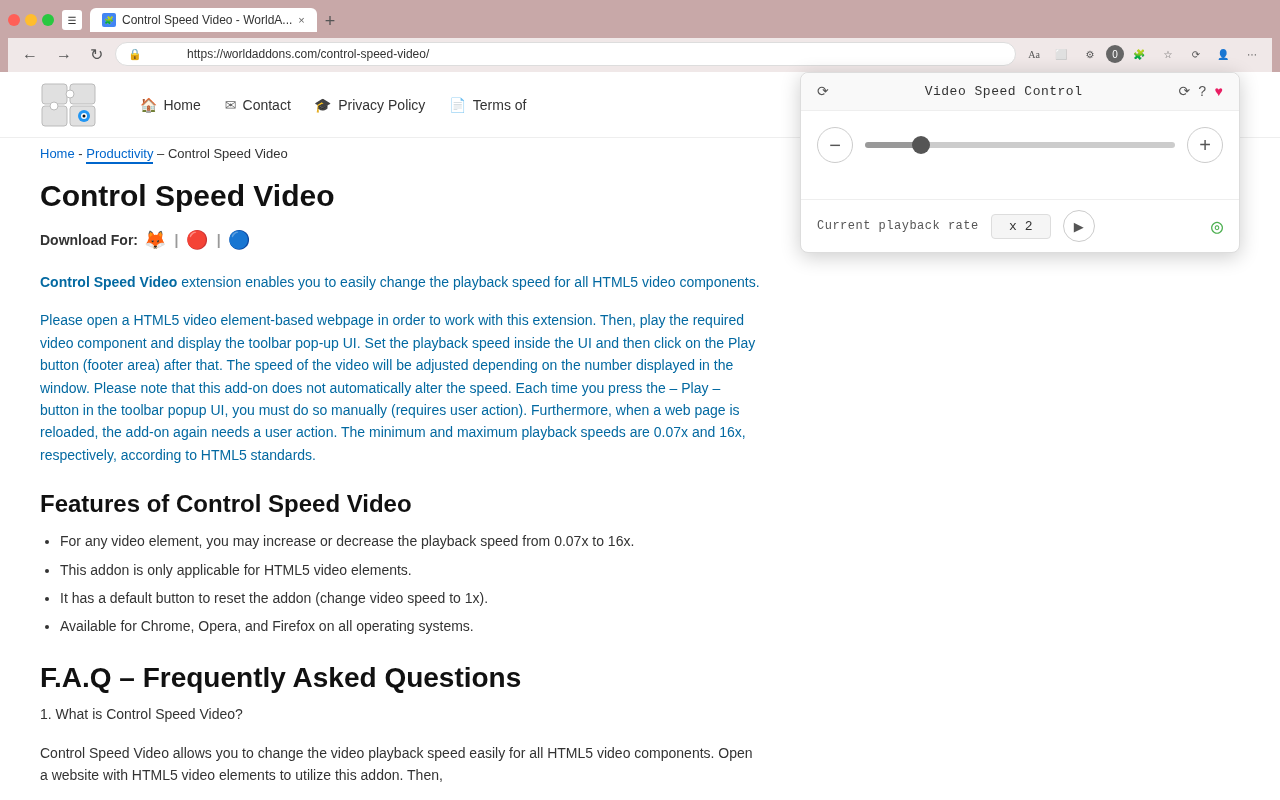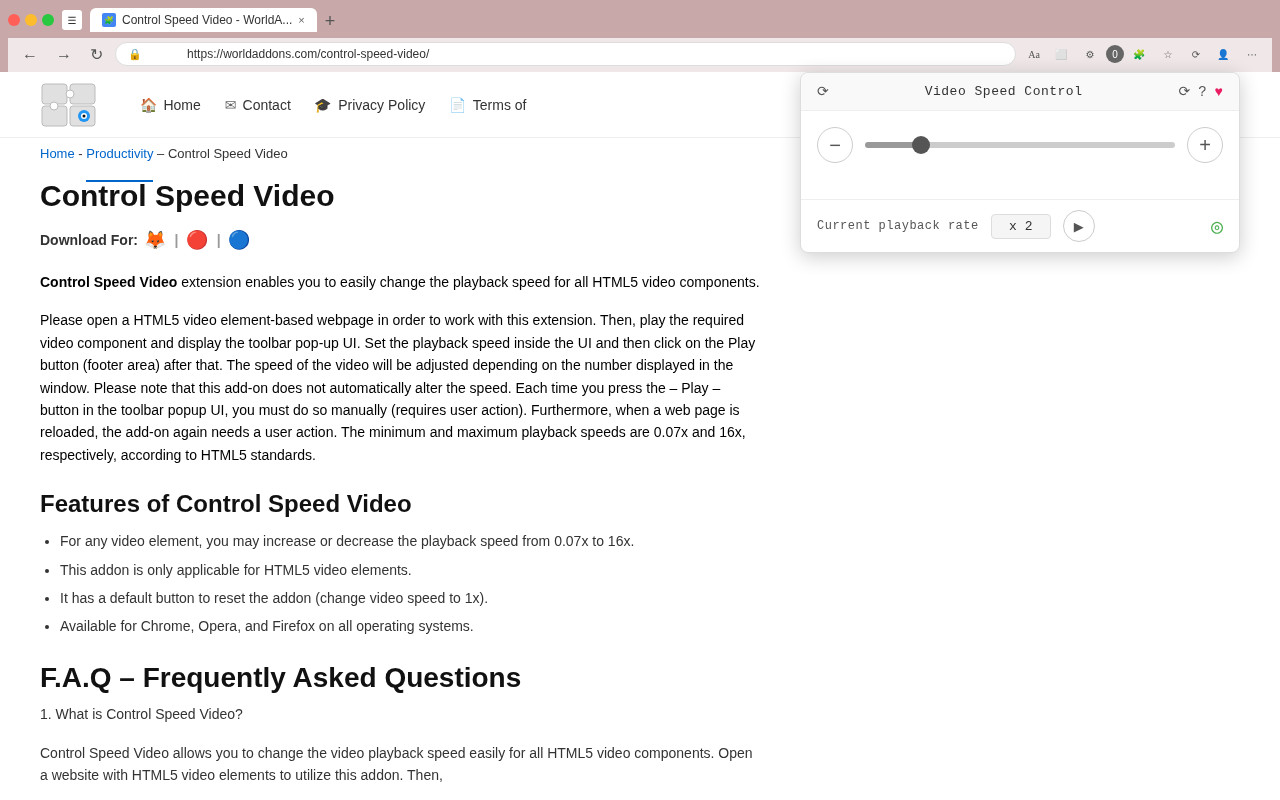--- a/index.html
+++ b/index.html
@@ -52,21 +52,21 @@
     .breadcrumb { padding: 8px 40px; font-size: 13px; }
     .breadcrumb a { color: #0066cc; text-decoration: none; }
     .breadcrumb span { color: #333; }
 
     
     .main-content { padding: 10px 40px 30px 40px; max-width: 800px; }
     .page-title { font-size: 30px; font-weight: bold; color: #111; margin-bottom: 12px; }
     .download-bar { display: flex; align-items: center; gap: 6px; font-size: 14px; font-weight: bold; margin-bottom: 16px; padding: 4px 0; }
     .separator { color: #999; margin: 0 2px; }
     .intro-text { font-size: 14px; color: #333; margin-bottom: 16px; line-height: 1.6; }
-    .body-text { font-size: 14px; color: #000000; margin-bottom: 16px; line-height: 1.6; }
+    .body-text { font-size: 14px; color: #0369a1; margin-bottom: 16px; line-height: 1.6; }
     .bold-text { font-weight: bold; }
     .section-heading { font-size: 24px; font-weight: bold; color: #111; margin: 24px 0 12px 0; }
     .feature-list { margin-left: 20px; margin-bottom: 0; }
     .feature-list li { margin-bottom: 6px; font-size: 14px; color: #333; line-height: 1.6; }
     .faq-heading { font-size: 28px; font-weight: bold; color: #111; margin: 24px 0 12px 0; }
     .faq-question { font-size: 14px; font-weight: normal; color: #333; margin-bottom: 20px; }
     .faq-answer { font-size: 14px; color: #333; line-height: 1.6; }
 
     
     .ext-popup {
@@ -225,21 +225,21 @@
     <div class="social-icons">
       <a class="social-icon si-twitter">T</a>
       <a class="social-icon si-facebook">f</a>
       <a class="social-icon si-pinterest">P</a>
       <a class="social-icon si-reddit">r</a>
       <a class="social-icon si-youtube">▶</a>
     </div>
   </div>
 
   <div class="breadcrumb">
-    <a>Home</a><span> - </span><a style="color:#0066cc;text-decoration:none;border-bottom:2px solid #0066cc;padding-bottom:19px;">Productivity</a><span> – </span><span>Control Speed Video</span>
+    <a>Home</a><span> - </span><a style="color:#0066cc;text-decoration:none;border-bottom:2px solid #0066cc;padding-bottom:1px;">Productivity</a><span> – </span><span>Control Speed Video</span>
   </div>
 
   <div class="main-content">
     <h1 class="page-title">Control Speed Video</h1>
 
     <div class="download-bar">
       <span>Download For:</span>
 
       <span style="font-size:18px; cursor:pointer;">🦊</span>
       <span class="separator">|</span>

